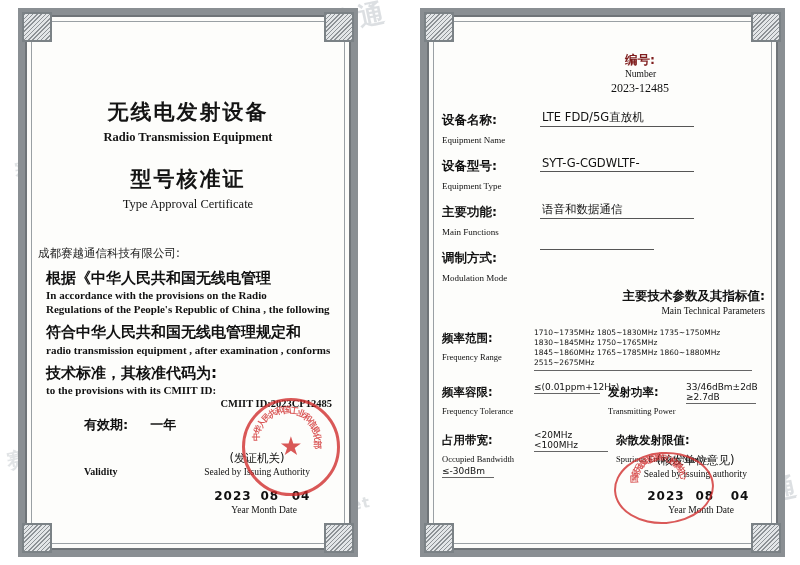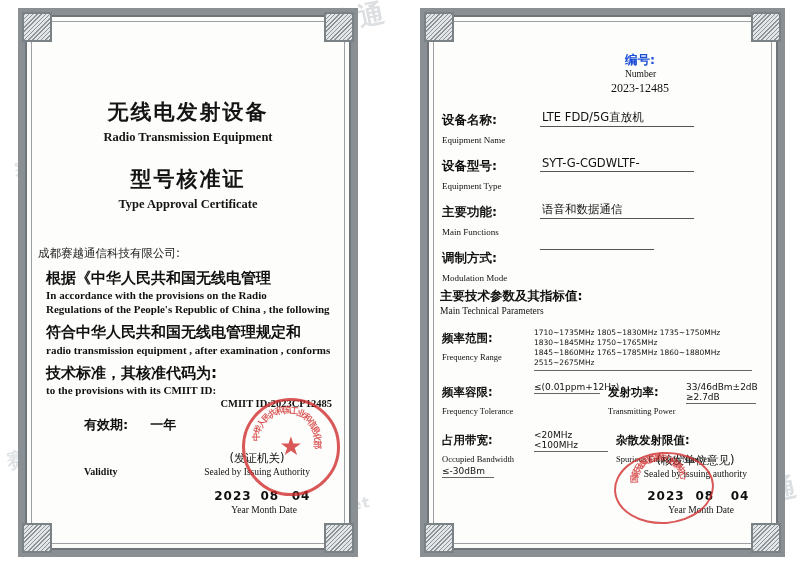--- a/index.html
+++ b/index.html
@@ -83,21 +83,21 @@
     font-size:21px;
     font-weight:bold;
     letter-spacing:2px;
     color:#141414;
     margin-top:20px;
     font-family:"DejaVu Sans", sans-serif;
   }
   .title-en2{
     text-align:center;
     font-size:12.5px;
-    font-weight:bold;
+    font-weight:normal;
     color:#141414;
     margin-top:4px;
   }
   .company{
     margin-top:34px;
     font-size:11.5px;
     color:#1a1a1a;
     font-family:"DejaVu Sans", sans-serif;
   }
   .body-line-cn{
@@ -145,21 +145,21 @@
     font-family:"DejaVu Sans",sans-serif;
   }
   .date-nums{font-size:12px;font-weight:bold;color:#111;letter-spacing:1px;}
   .date-nums span{display:inline-block;}
   .date-en{font-size:9.5px;color:#111;margin-top:2px;font-family:"Liberation Serif",serif;}
 
   
   .r-number{
     position:absolute;right:4px;top:26px;text-align:left;width:150px;
   }
-  .r-num-cn{font-size:12.5px;font-weight:bold;color:#1d4ed8;font-family:"DejaVu Sans",sans-serif;margin-left:14px;}
+  .r-num-cn{font-size:12.5px;font-weight:bold;color:#7f1d1d;font-family:"DejaVu Sans",sans-serif;margin-left:14px;}
   .r-num-en{font-size:9.5px;color:#111;margin-left:14px;}
   .r-num-val{font-size:12px;color:#111;margin-top:2px;}
 
   .field{
     position:absolute;
     left:2px;right:2px;
   }
   .f-label{
     display:inline-block;
     vertical-align:top;
@@ -174,21 +174,21 @@
     border-bottom:1px solid #555;
     min-width:150px;
     padding:0 2px 1px 2px;
     margin-left:2px;
     vertical-align:top;
     font-family:"DejaVu Sans",sans-serif;
   }
   .f-val.blank{min-width:110px;}
 
   .params-title{
-    position:absolute;left:0;right:0;top:262px;text-align:left;
+    position:absolute;left:0;right:0;top:262px;text-align:right;
   }
   .params-cn{font-size:12.5px;font-weight:bold;color:#111;font-family:"DejaVu Sans",sans-serif;}
   .params-en{font-size:9.5px;color:#111;margin-top:1px;}
 
   .prow{position:absolute;left:2px;right:2px;}
   .pcell{display:inline-block;vertical-align:top;}
   .p-lab-cn{font-size:11.5px;font-weight:bold;color:#111;font-family:"DejaVu Sans",sans-serif;white-space:nowrap;}
   .p-lab-en{font-size:8.5px;color:#111;white-space:nowrap;}
   .p-val{font-size:7.5px;color:#111;line-height:1.35;font-family:"DejaVu Sans",sans-serif;}
   .p-val-l{font-size:9px;color:#111;font-family:"DejaVu Sans",sans-serif;}

